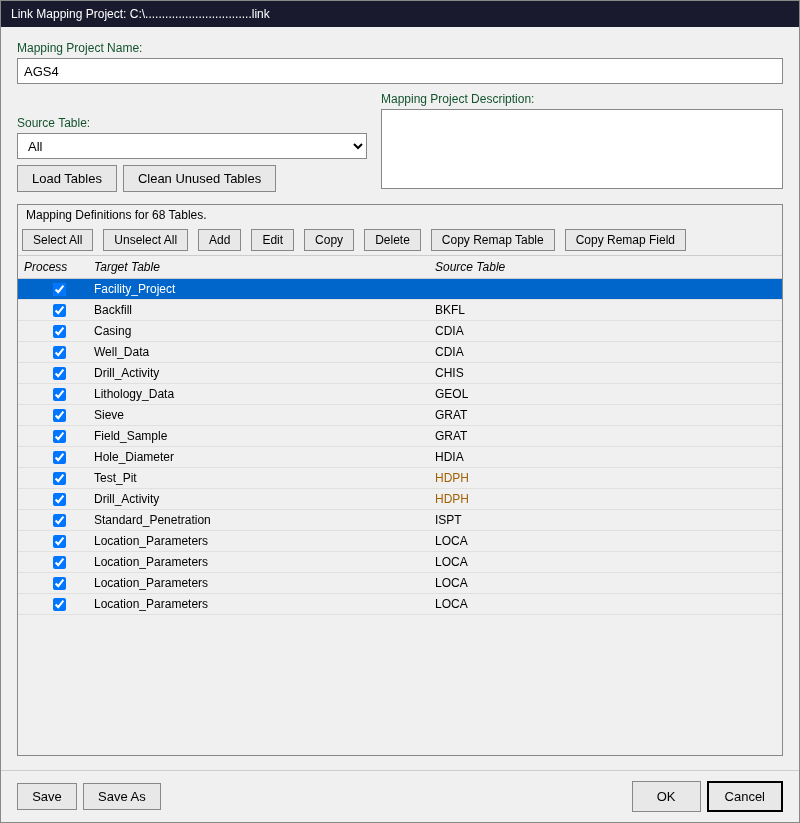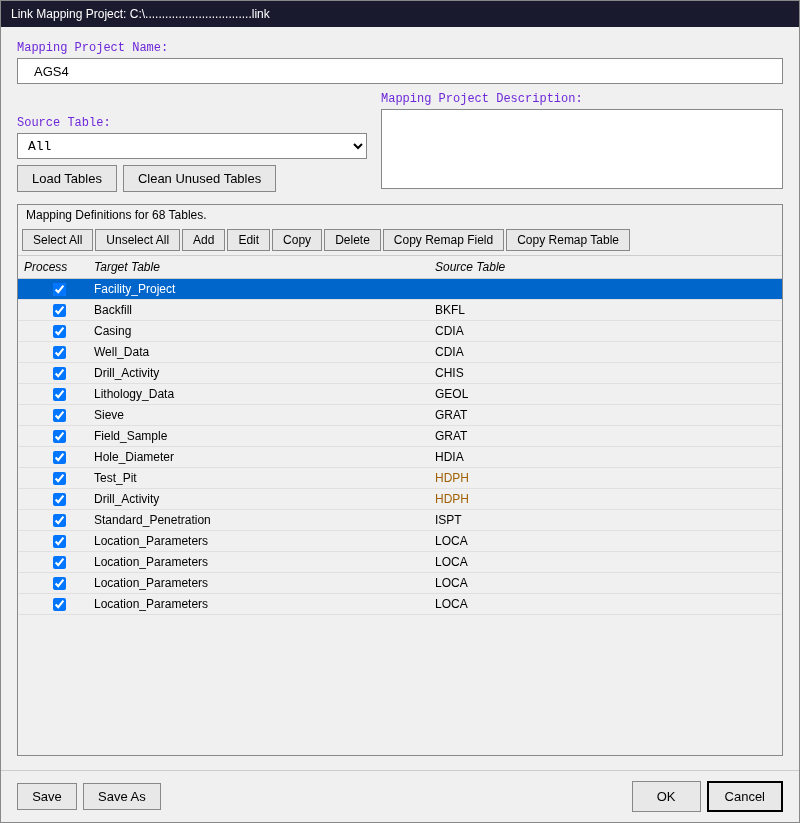--- a/index.html
+++ b/index.html
@@ -29,29 +29,28 @@
     .content {
       flex: 1;
       padding: 14px 16px;
       display: flex;
       flex-direction: column;
       gap: 8px;
       overflow: hidden;
     }
     .field-label {
       font-size: 12px;
-      color: #6d28d9;
+      color: #14532d;
       margin-bottom: 3px;
-      font-family: Liberation Mono, monospace;
     }
     .text-input {
       width: 100%;
       border: 1px solid #888;
       background: #fff;
-      padding: 4px 16px;
+      padding: 4px 6px;
       font-size: 13px;
       height: 26px;
     }
     .row-2col {
       display: flex;
       gap: 14px;
       align-items: flex-end;
     }
     .col-left {
       width: 350px;
@@ -61,21 +60,20 @@
       flex: 1;
     }
     .select-box {
       width: 100%;
       border: 1px solid #888;
       background: #fff;
       padding: 3px 6px;
       height: 26px;
       font-size: 13px;
       appearance: auto;
-      font-family: Liberation Mono, monospace;
     }
     .buttons-row {
       display: flex;
       gap: 6px;
       margin-top: 6px;
     }
     .btn {
       padding: 5px 14px;
       background: #e8e8e8;
       border: 1px solid #888;
@@ -102,21 +100,21 @@
     }
     .mapping-group-legend {
       font-size: 12px;
       color: #000;
       padding: 3px 8px;
       background: #f0f0f0;
     }
     .toolbar-row {
       display: flex;
       flex-wrap: nowrap;
-      gap: 2px;
+      gap: 10px;
       padding: 4px 4px;
       background: #f0f0f0;
       border-bottom: 1px solid #ccc;
       flex-shrink: 0;
     }
     .toolbar-btn {
       padding: 3px 10px;
       background: #e8e8e8;
       border: 1px solid #888;
       font-size: 12px;
@@ -229,22 +227,22 @@
     <div class="mapping-group">
       <div class="mapping-group-legend">Mapping Definitions for 68 Tables.</div>
 
       <div class="toolbar-row">
         <button class="toolbar-btn">Select All</button>
         <button class="toolbar-btn">Unselect All</button>
         <button class="toolbar-btn">Add</button>
         <button class="toolbar-btn">Edit</button>
         <button class="toolbar-btn">Copy</button>
         <button class="toolbar-btn">Delete</button>
+        <button class="toolbar-btn">Copy Remap Table</button>
         <button class="toolbar-btn">Copy Remap Field</button>
-        <button class="toolbar-btn">Copy Remap Table</button>
       </div>
 
       <div class="table-container">
         <div class="table-header">
           <div>Process</div>
           <div>Target Table</div>
           <div>Source Table</div>
         </div>
         <div id="table-rows">
         <div class="table-row selected">

